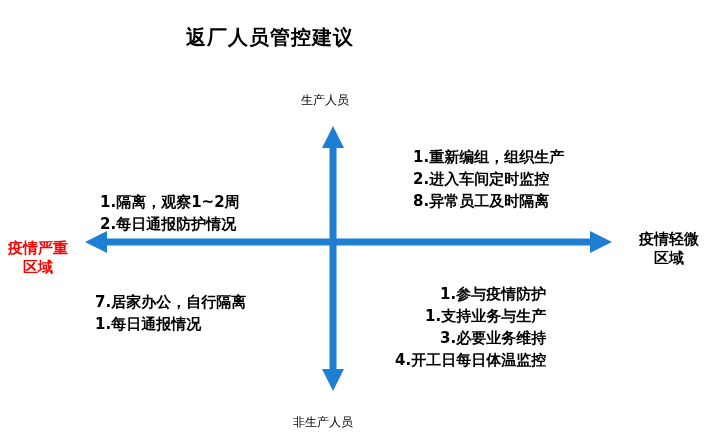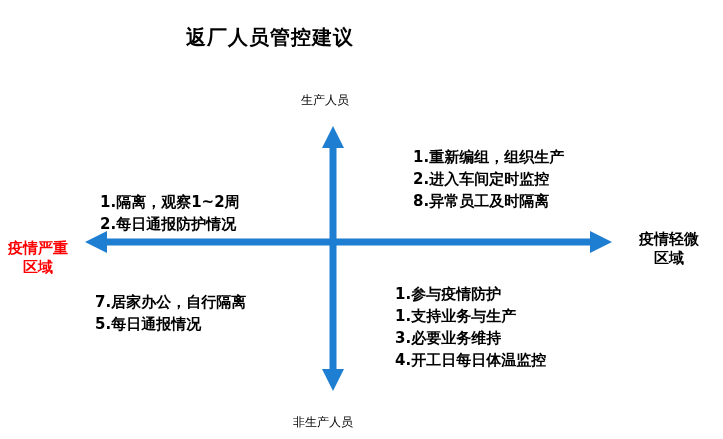--- a/index.html
+++ b/index.html
@@ -81,21 +81,21 @@
 </div>
 
 <div class="abs quad" style="left:406px; top:146px;margin-left:7px;">
   <div>1.重新编组，组织生产</div>
   <div>2.进入车间定时监控</div>
   <div>8.异常员工及时隔离</div>
 </div>
 
 <div class="abs quad" style="left:95px; top:291px;">
   <div>7.居家办公，自行隔离</div>
-  <div>5.每日通报情况</div>
+  <div>1.每日通报情况</div>
 </div>
 
-<div class="abs quad" style="left:395px; top:283px;">
+<div class="abs quad" style="left:395px; top:283px;text-align:right;">
   <div>1.参与疫情防护</div>
   <div>1.支持业务与生产</div>
   <div>3.必要业务维持</div>
   <div>4.开工日每日体温监控</div>
 </div>
 
 </body></html>

